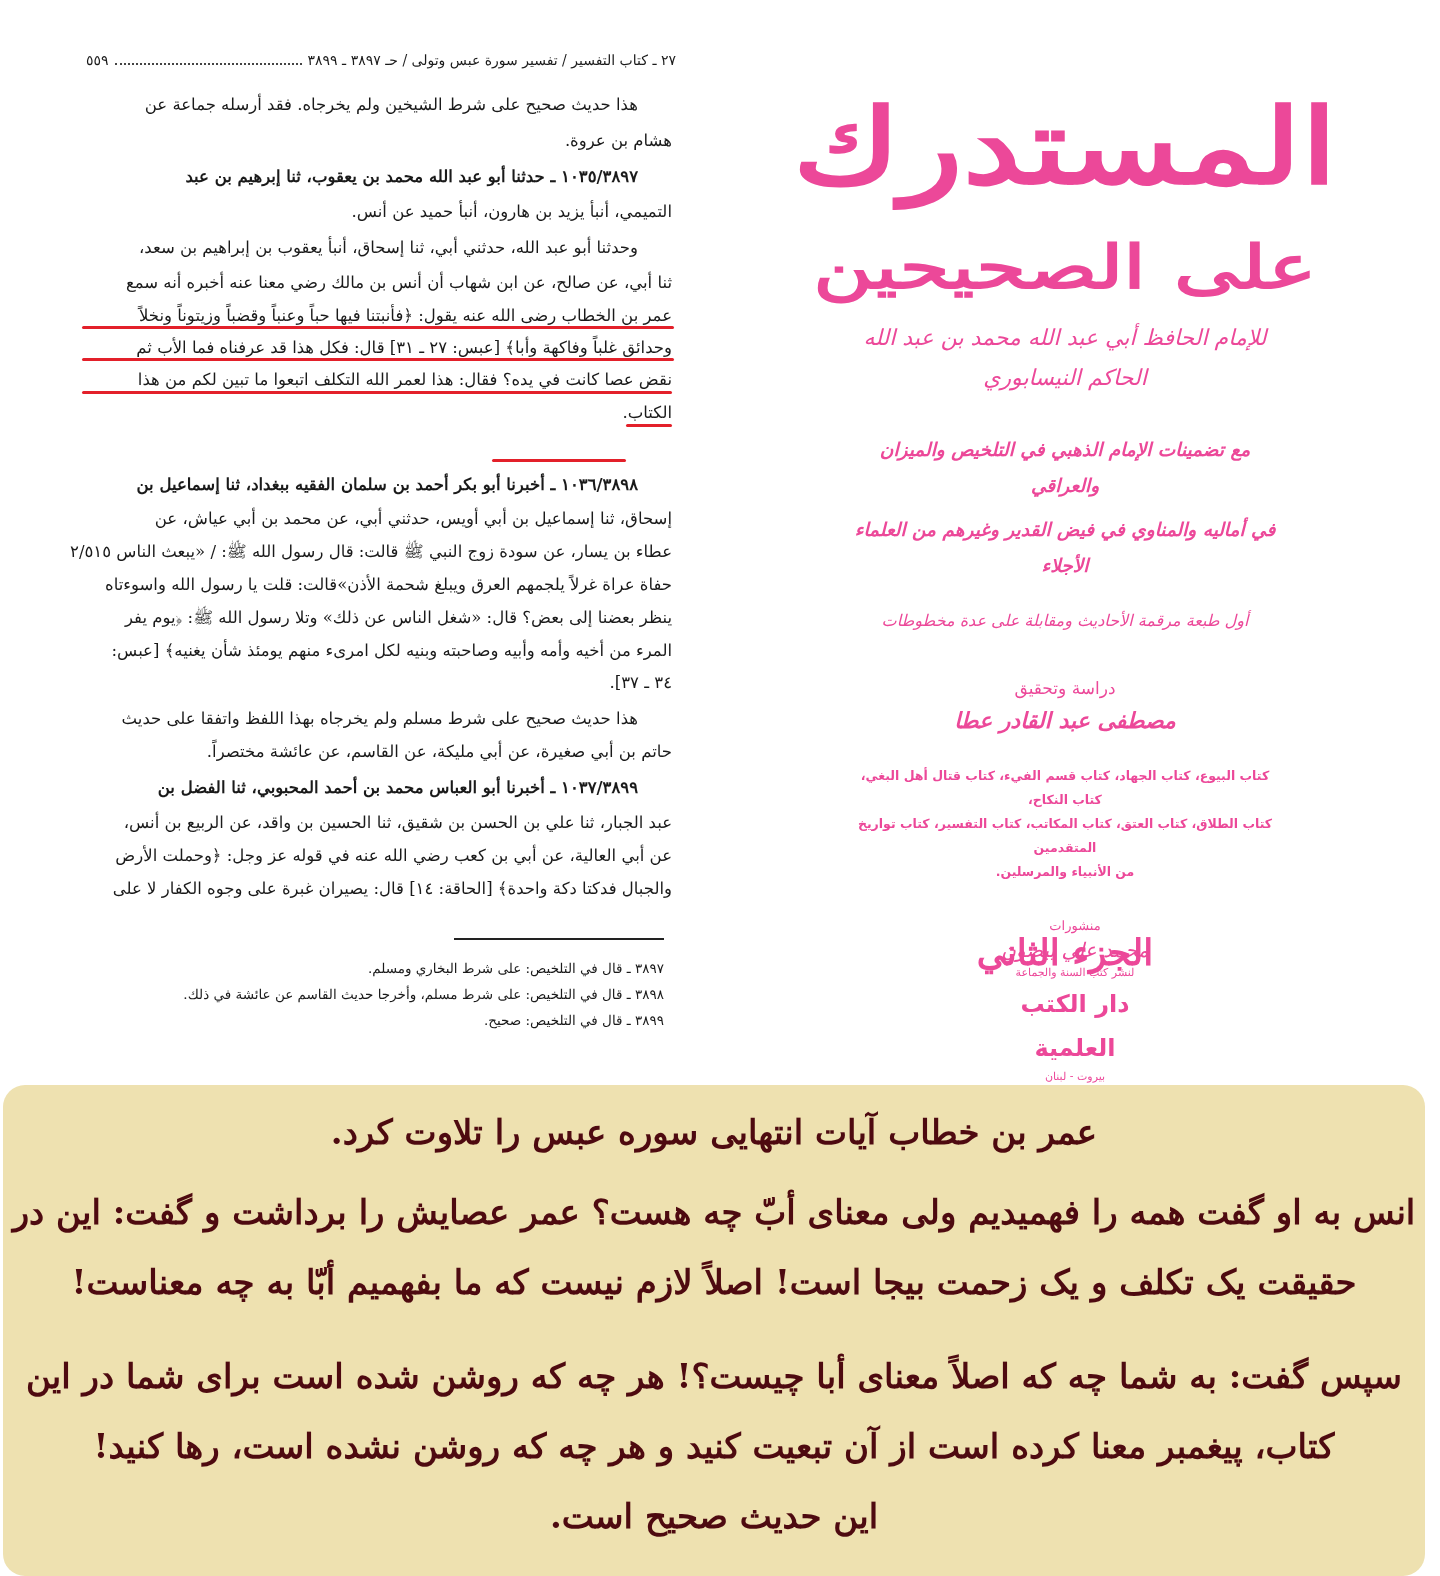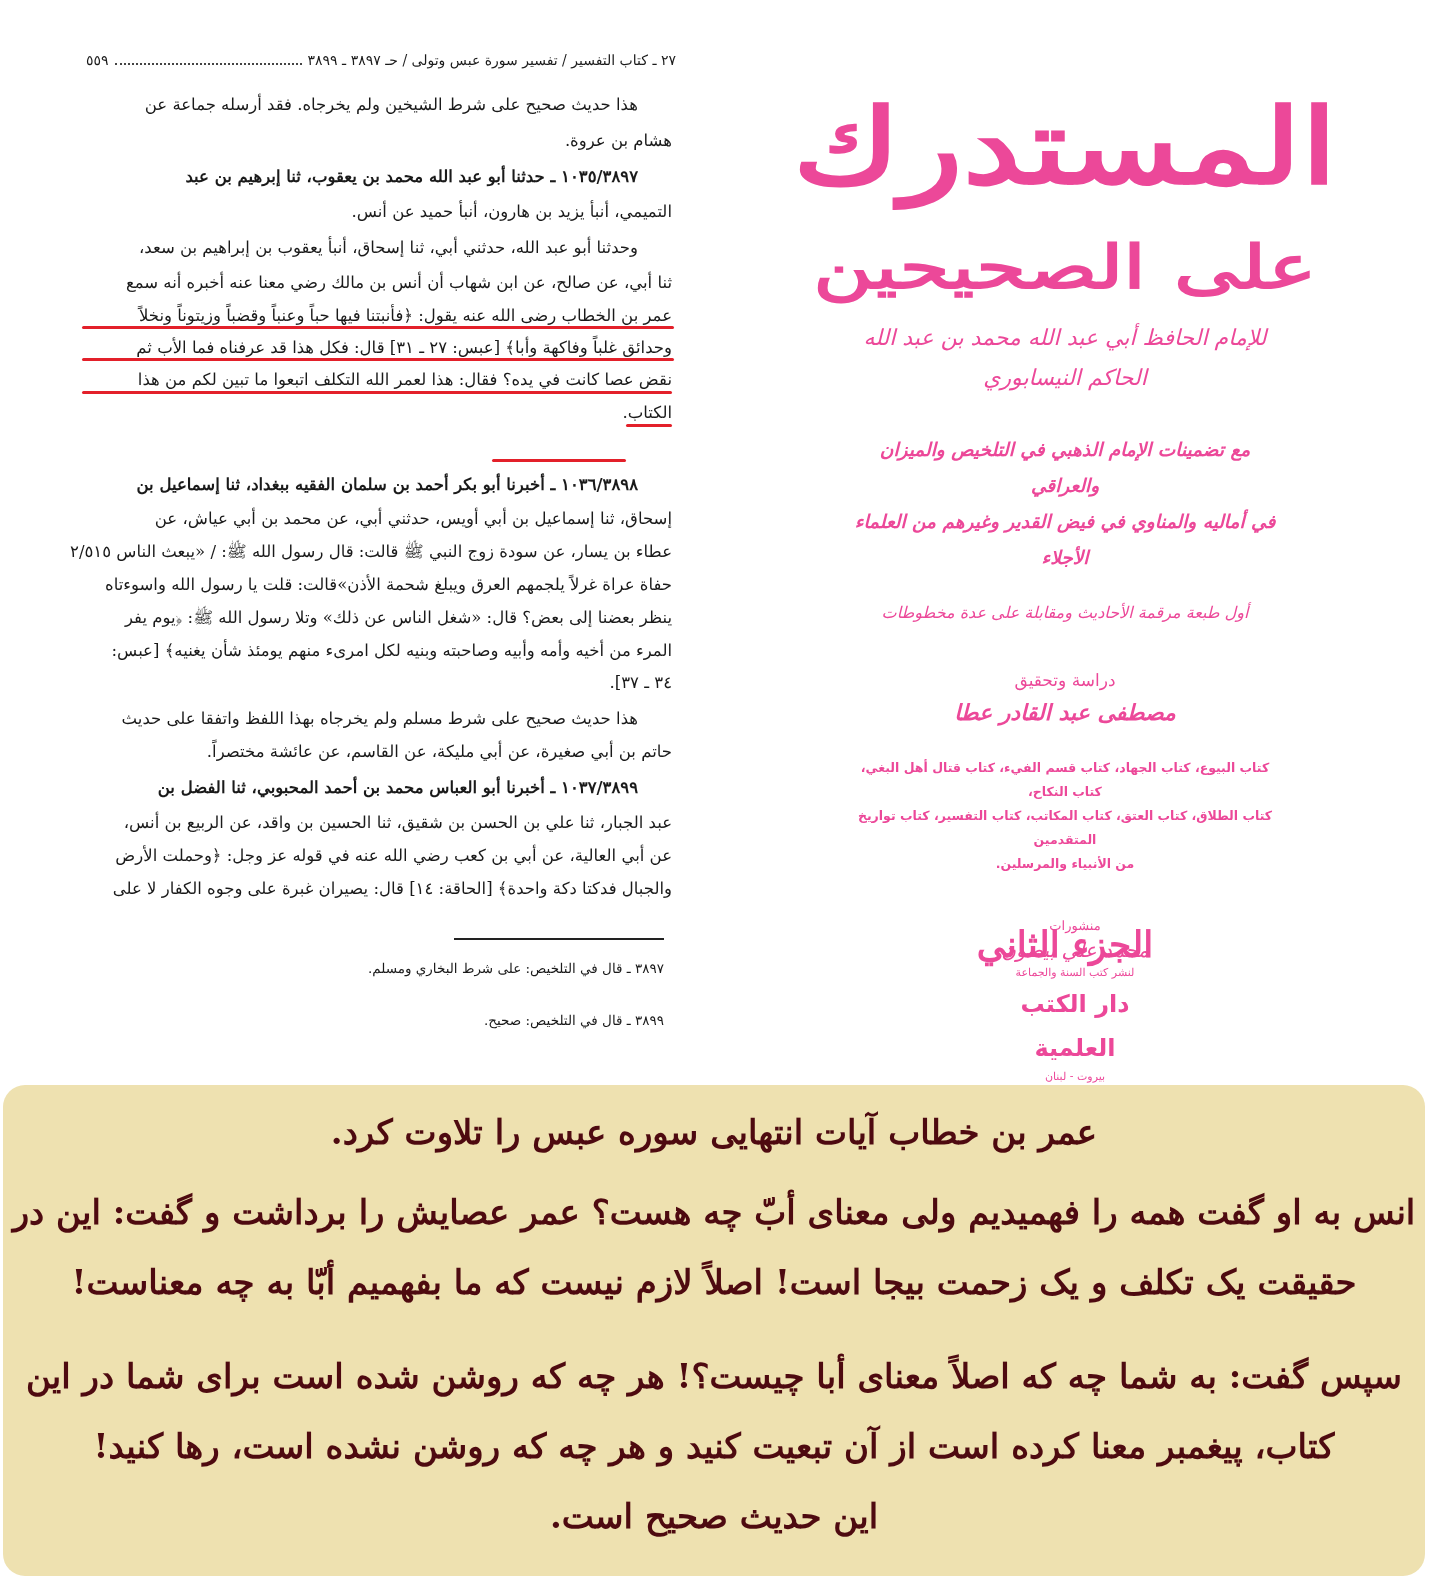--- a/index.html
+++ b/index.html
@@ -100,29 +100,30 @@
   <div class="line" style="top:834px">والجبال فدكتا دكة واحدة﴾ [الحاقة: ١٤] قال: يصيران غبرة على وجوه الكفار لا على</div>
 
   <div class="ul-red" style="top:286px; right:12px; width:592px"></div>
   <div class="ul-red" style="top:318px; right:12px; width:592px"></div>
   <div class="ul-red" style="top:351px; right:14px; width:590px"></div>
   <div class="ul-red" style="top:384px; right:14px; width:46px"></div>
   <div class="ul-red" style="top:419px; right:60px; width:134px"></div>
 
   <div class="fn-rule"></div>
   <div class="fn" style="top:916px">٣٨٩٧ ـ قال في التلخيص: على شرط البخاري ومسلم.</div>
+  <div class="fn" style="top:942px">٣٨٩٨ ـ قال في التلخيص: على شرط مسلم، وأخرجا حديث القاسم عن عائشة في ذلك.</div>
   <div class="fn" style="top:968px">٣٨٩٩ ـ قال في التلخيص: صحيح.</div>
 </div>
 
 <div class="cover">
   <div class="cover-title">المستدرك</div>
   <div class="cover-subtitle">على الصحيحين</div>
   <div class="cover-author">للإمام الحافظ أبي عبد الله محمد بن عبد الله الحاكم النيسابوري</div>
   <div class="cover-includes">مع تضمينات الإمام الذهبي في التلخيص والميزان والعراقي</div>
-  <div class="cover-includes" style="margin-top:0">في أماليه والمناوي في فيض القدير وغيرهم من العلماء الأجلاء</div>
+  <div class="cover-includes" style="margin-top:8px">في أماليه والمناوي في فيض القدير وغيرهم من العلماء الأجلاء</div>
   <div class="cover-edition">أول طبعة مرقمة الأحاديث ومقابلة على عدة مخطوطات</div>
   <div class="cover-study-label">دراسة وتحقيق</div>
   <div class="cover-editor">مصطفى عبد القادر عطا</div>
   <div class="cover-contents">
     <div>كتاب البيوع، كتاب الجهاد، كتاب قسم الفيء، كتاب قتال أهل البغي، كتاب النكاح،</div>
     <div>كتاب الطلاق، كتاب العتق، كتاب المكاتب، كتاب التفسير، كتاب تواريخ المتقدمين</div>
     <div>من الأنبياء والمرسلين.</div>
   </div>
   <div class="cover-volume">الجزء الثاني</div>
 

